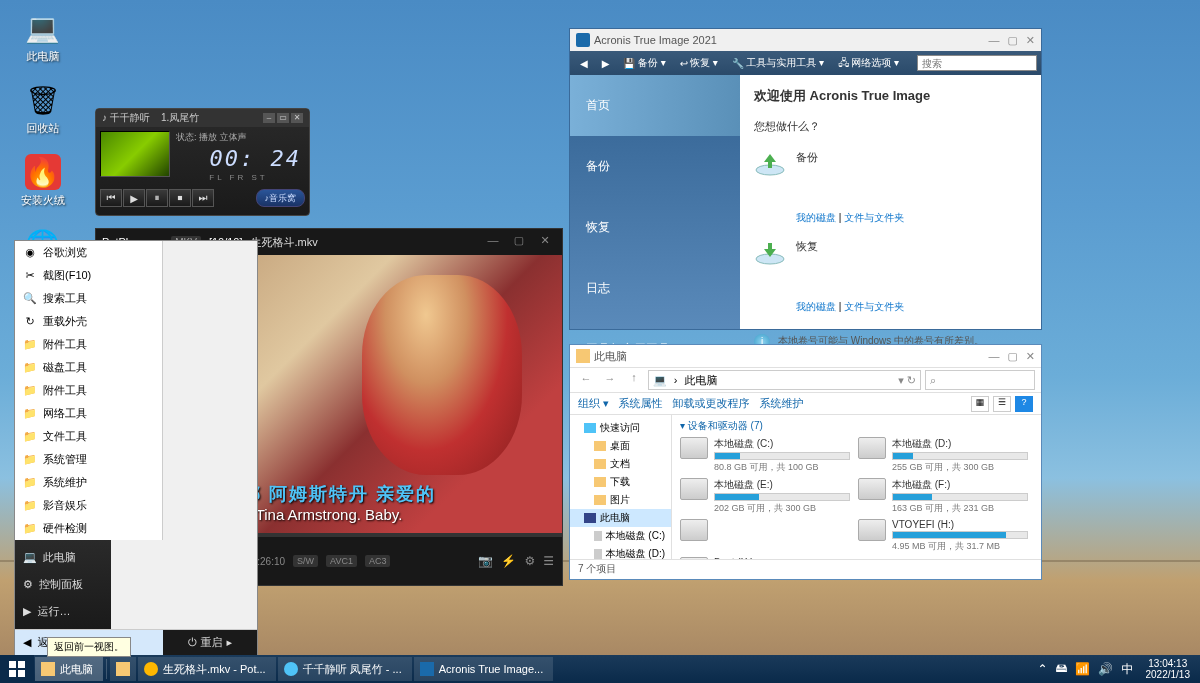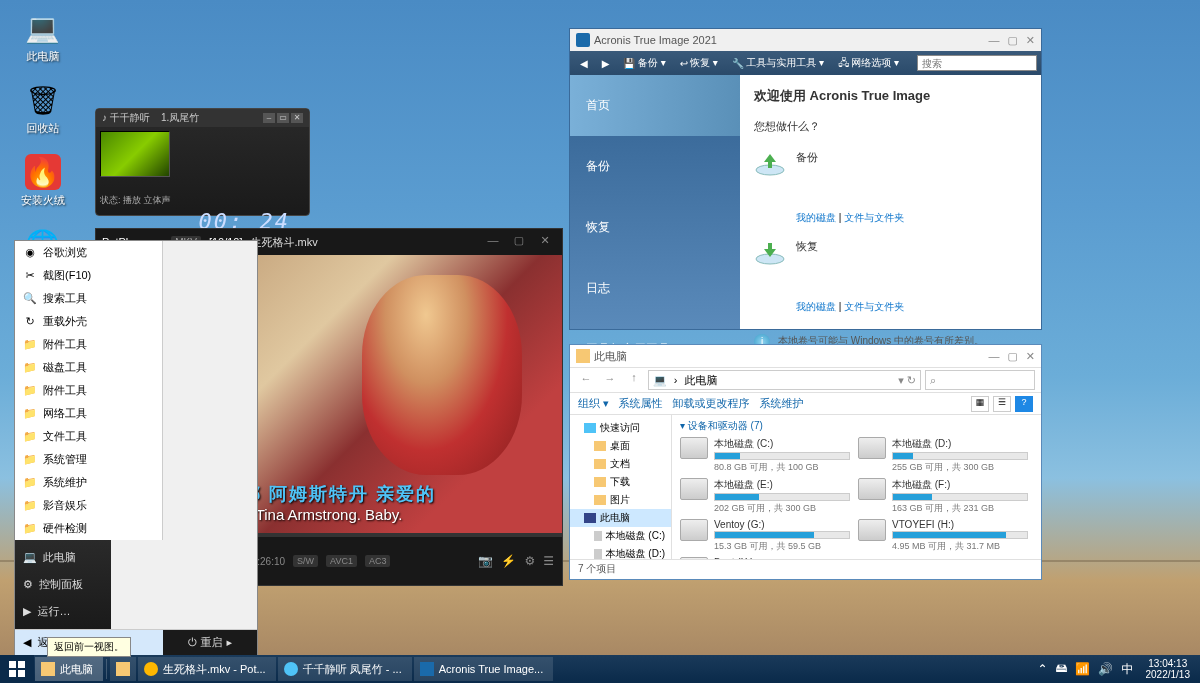--- a/index.html
+++ b/index.html
@@ -11,25 +11,25 @@
 .desktop-icons { position: absolute; top: 10px; left: 8px; width: 70px; }
 .dicon { display: flex; flex-direction: column; align-items: center; margin-bottom: 18px; cursor: pointer; }
 .dicon-img { width: 36px; height: 36px; margin-bottom: 3px; display: flex; align-items: center; justify-content: center; font-size: 28px; }
 .dicon-label { color: #fff; font-size: 11px; text-shadow: 1px 1px 2px rgba(0,0,0,0.8); text-align: center; }
 
 
 .music-player { position: absolute; top: 108px; left: 95px; width: 215px; height: 108px; background: linear-gradient(to bottom, #2a2a2a, #1a1a1a); border: 1px solid #444; border-radius: 4px; color: #ccc; font-size: 10px; }
 .mp-title { background: #333; padding: 2px 6px; display: flex; justify-content: space-between; align-items: center; border-radius: 3px 3px 0 0; }
 .mp-title-btns { display: flex; gap: 2px; }
 .mp-title-btn { width: 12px; height: 10px; background: #555; font-size: 8px; text-align: center; }
-.mp-body { display: flex; padding: 4px; gap: 17px; flex-direction: column; }
+.mp-body { display: flex; padding: 4px; gap: 6px; }
 .mp-vis { width: 70px; height: 46px; background: linear-gradient(135deg, #4a8800, #88cc00, #224400); border: 1px inset #000; }
 .mp-info { flex: 1; }
 .mp-status { font-size: 9px; color: #aaa; }
-.mp-time { font-family: "DS-Digital", monospace; font-size: 22px; color: #cdf; letter-spacing: 2px; text-align: right; margin: 2px 15px 2px 0; font-style: italic; }
+.mp-time { font-family: "DS-Digital", monospace; font-size: 22px; color: #cdf; letter-spacing: 2px; text-align: right; margin: 2px 4px 2px 0; font-style: italic; }
 .mp-mode { font-size: 8px; color: #888; letter-spacing: 3px; text-align: center; margin-right: 4px; }
 .mp-controls { display: flex; gap: 1px; padding: 3px 4px; align-items: center; }
 .mp-btn { width: 22px; height: 18px; background: linear-gradient(#3a3a3a,#1a1a1a); border: 1px solid #555; color: #ddd; font-size: 10px; display: flex; align-items: center; justify-content: center; cursor: pointer; }
 .mp-bigbtn { margin-left: auto; padding: 2px 8px; height: 18px; background: linear-gradient(#2a5599,#1a3366); border: 1px solid #447; color: #cdf; font-size: 9px; border-radius: 8px; cursor: pointer; }
 
 
 .potplayer { position: absolute; top: 228px; left: 95px; width: 468px; height: 358px; background: #000; border: 1px solid #333; }
 .pp-titlebar { height: 26px; background: #181818; display: flex; align-items: center; padding: 0 6px; color: #aaa; font-size: 11px; gap: 8px; }
 .pp-title-label { color: #fff; }
 .pp-fmt { background: #333; padding: 1px 4px; border-radius: 2px; font-size: 10px; }
@@ -488,27 +488,20 @@
               <div class="ex-drive-info">
                 <div class="ex-drive-name">本地磁盘 (F:)</div>
                 <div class="ex-drive-bar">
                   <div class="ex-drive-fill" style="width:29%"></div>
                 </div>
                 <div class="ex-drive-txt">163 GB 可用，共 231 GB</div>
               </div>
             </div>
             <div class="ex-drive">
               <div class="ex-drive-ic"></div>
-              <div class="ex-drive-info">
-                <div class="ex-drive-name">Ventoy (G:)</div>
-                <div class="ex-drive-bar">
-                  <div class="ex-drive-fill" style="width:74%"></div>
-                </div>
-                <div class="ex-drive-txt">15.3 GB 可用，共 59.5 GB</div>
-              </div>
             </div>
             <div class="ex-drive">
               <div class="ex-drive-ic"></div>
               <div class="ex-drive-info">
                 <div class="ex-drive-name">VTOYEFI (H:)</div>
                 <div class="ex-drive-bar">
                   <div class="ex-drive-fill" style="width:84%"></div>
                 </div>
                 <div class="ex-drive-txt">4.95 MB 可用，共 31.7 MB</div>
               </div>

